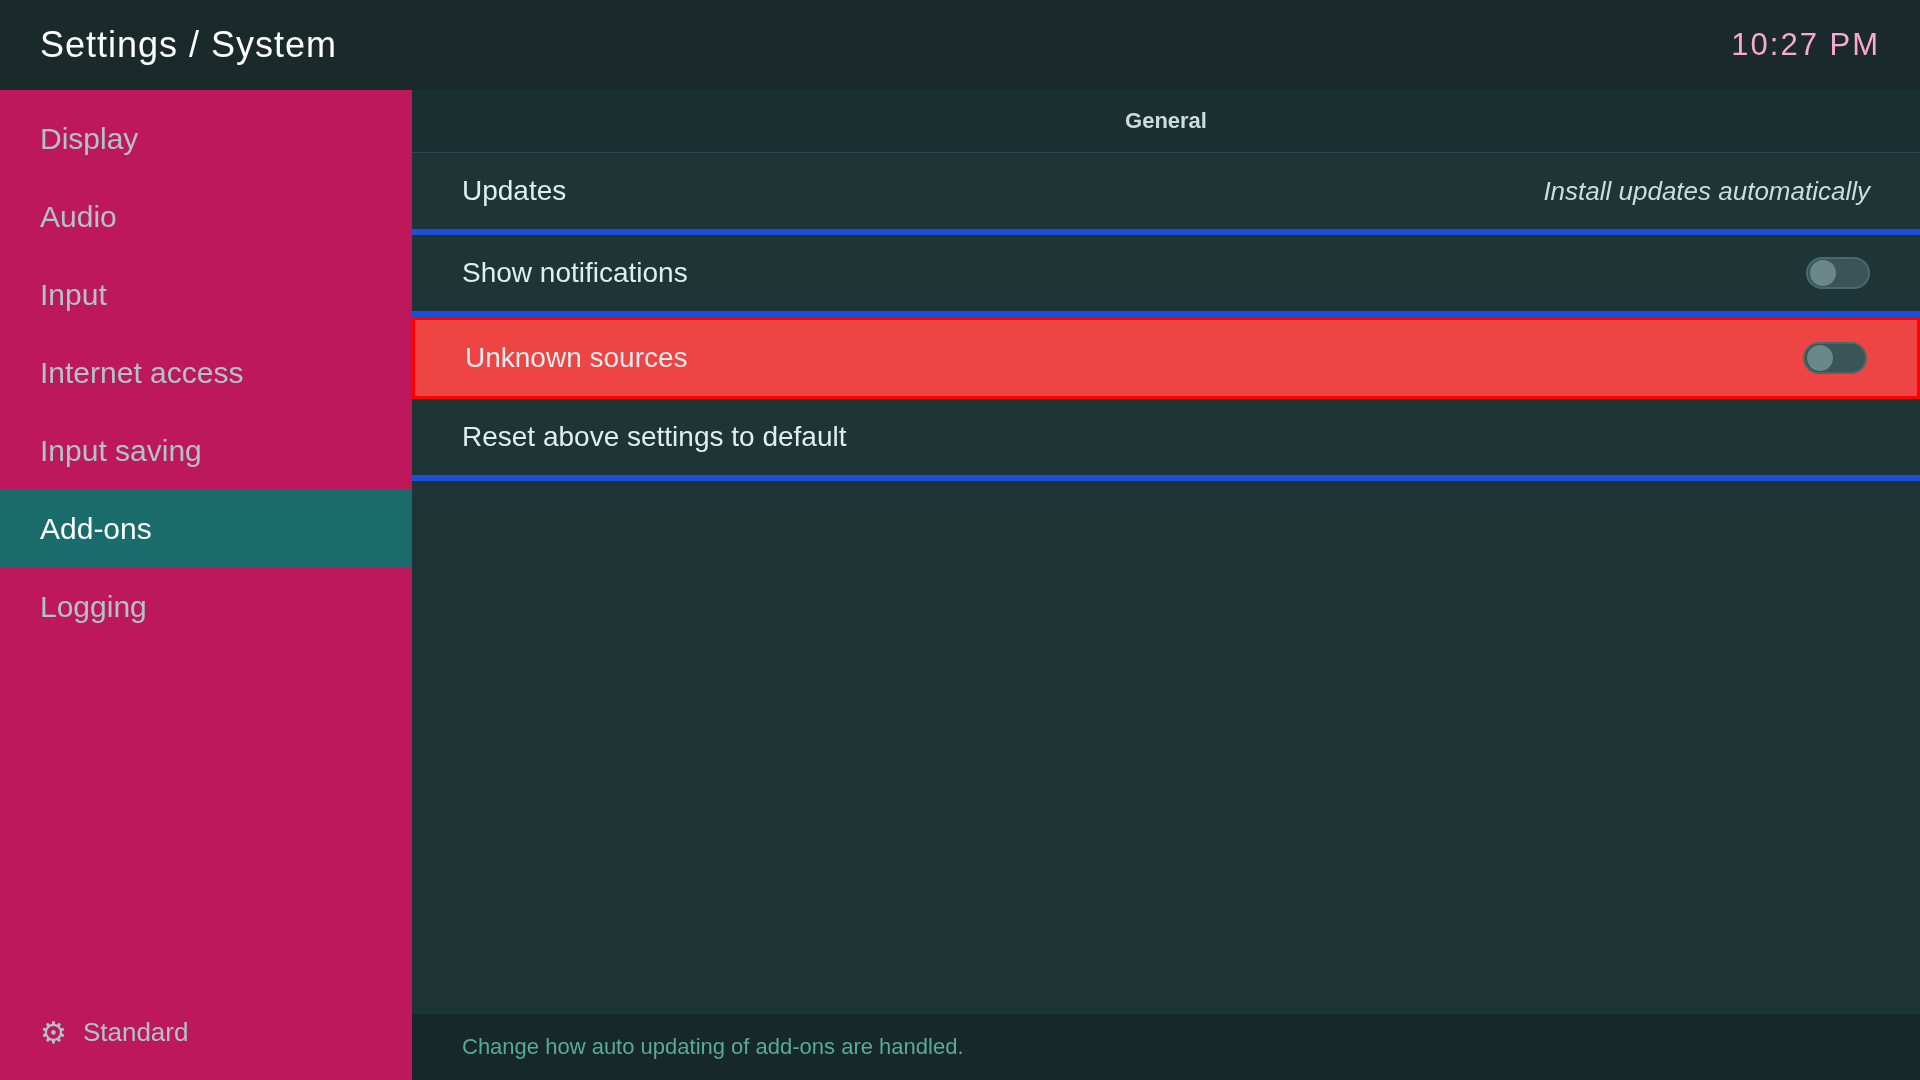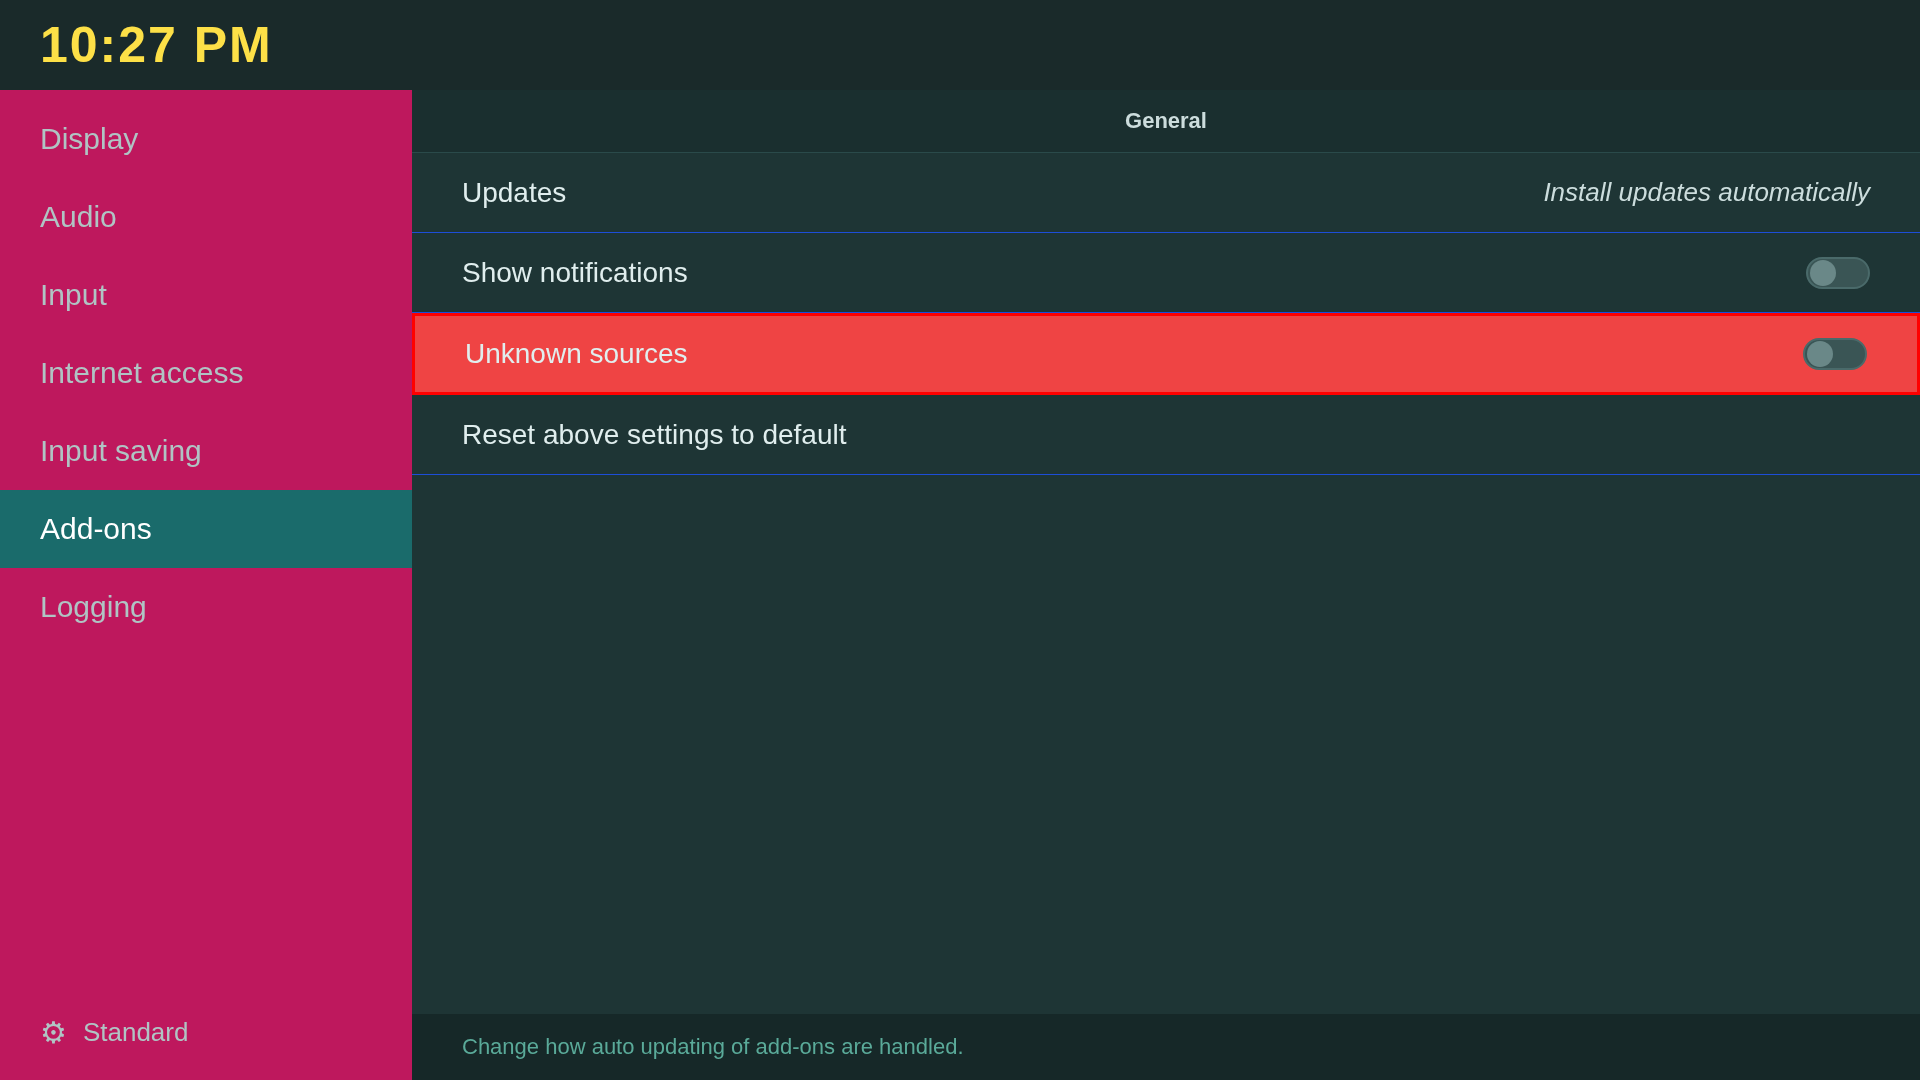--- a/index.html
+++ b/index.html
@@ -29,23 +29,23 @@
     }
 
     .page-title {
       font-size: 36px;
       font-weight: 300;
       color: #ffffff;
       letter-spacing: 1px;
     }
 
     .clock {
-      font-size: 50px;
-      font-weight: 700;
-      color: #fde047;
+      font-size: 31px;
+      font-weight: 400;
+      color: #f9a8d4;
       letter-spacing: 2px;
     }
 
     
     .main-container {
       display: flex;
       flex: 1;
       overflow: hidden;
     }
 
@@ -109,21 +109,21 @@
       border-bottom: 1px solid #2a4a4a;
       background-color: #1a2f2f;
     }
 
     
     .settings-row {
       display: flex;
       align-items: center;
       justify-content: space-between;
       padding: 22px 50px;
-      border-bottom: 1px solid #1d4ed8;
+      border-bottom: 6px solid #1d4ed8;
       min-height: 80px;
     }
 
     .settings-row.highlighted {
       border: 3px solid #ff0000;
       background-color: #ef4444;
     }
 
     .settings-label {
       font-size: 28px;
@@ -172,20 +172,21 @@
       background-color: #162828;
       min-height: 65px;
       display: flex;
       align-items: center;
     }
   </style>
 </head>
 <body>
 
 <div class="header">
+  <span class="page-title">Settings / System</span>
   <span class="clock">10:27 PM</span>
 </div>
 
 <div class="main-container">
 
   <nav class="sidebar">
     <div class="sidebar-item">
       <span>Display</span>
     </div>
     <div class="sidebar-item">

